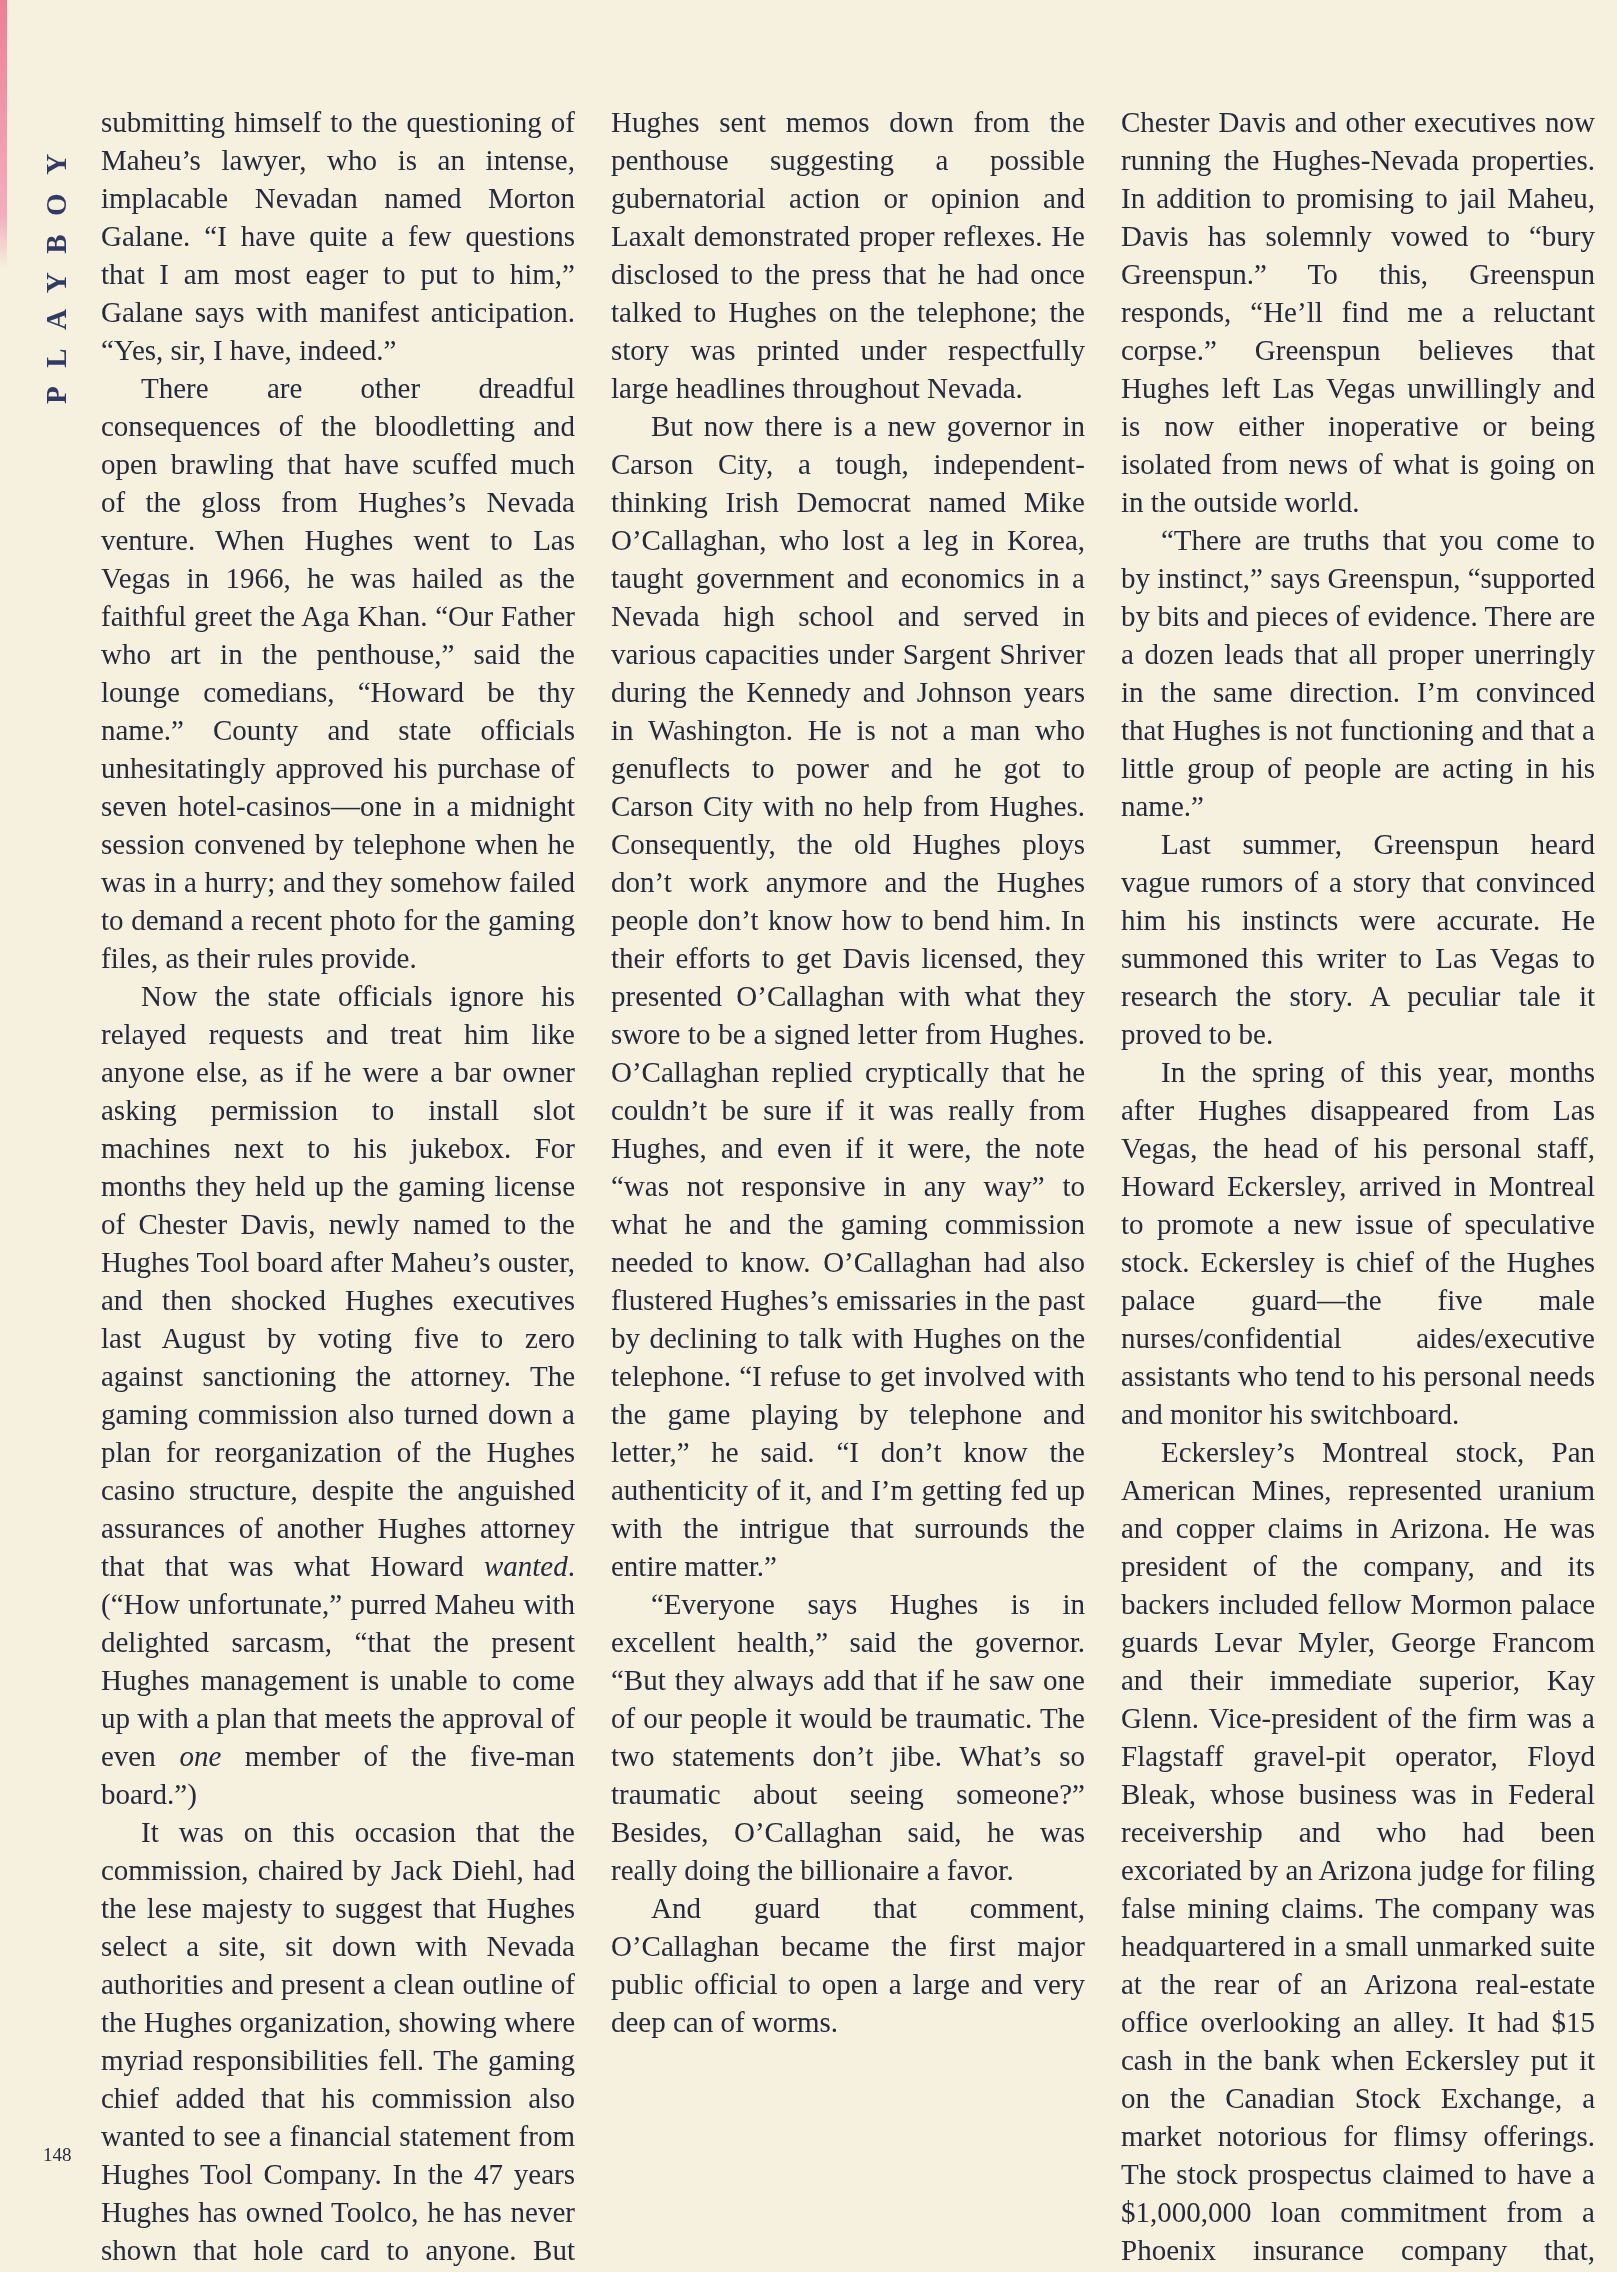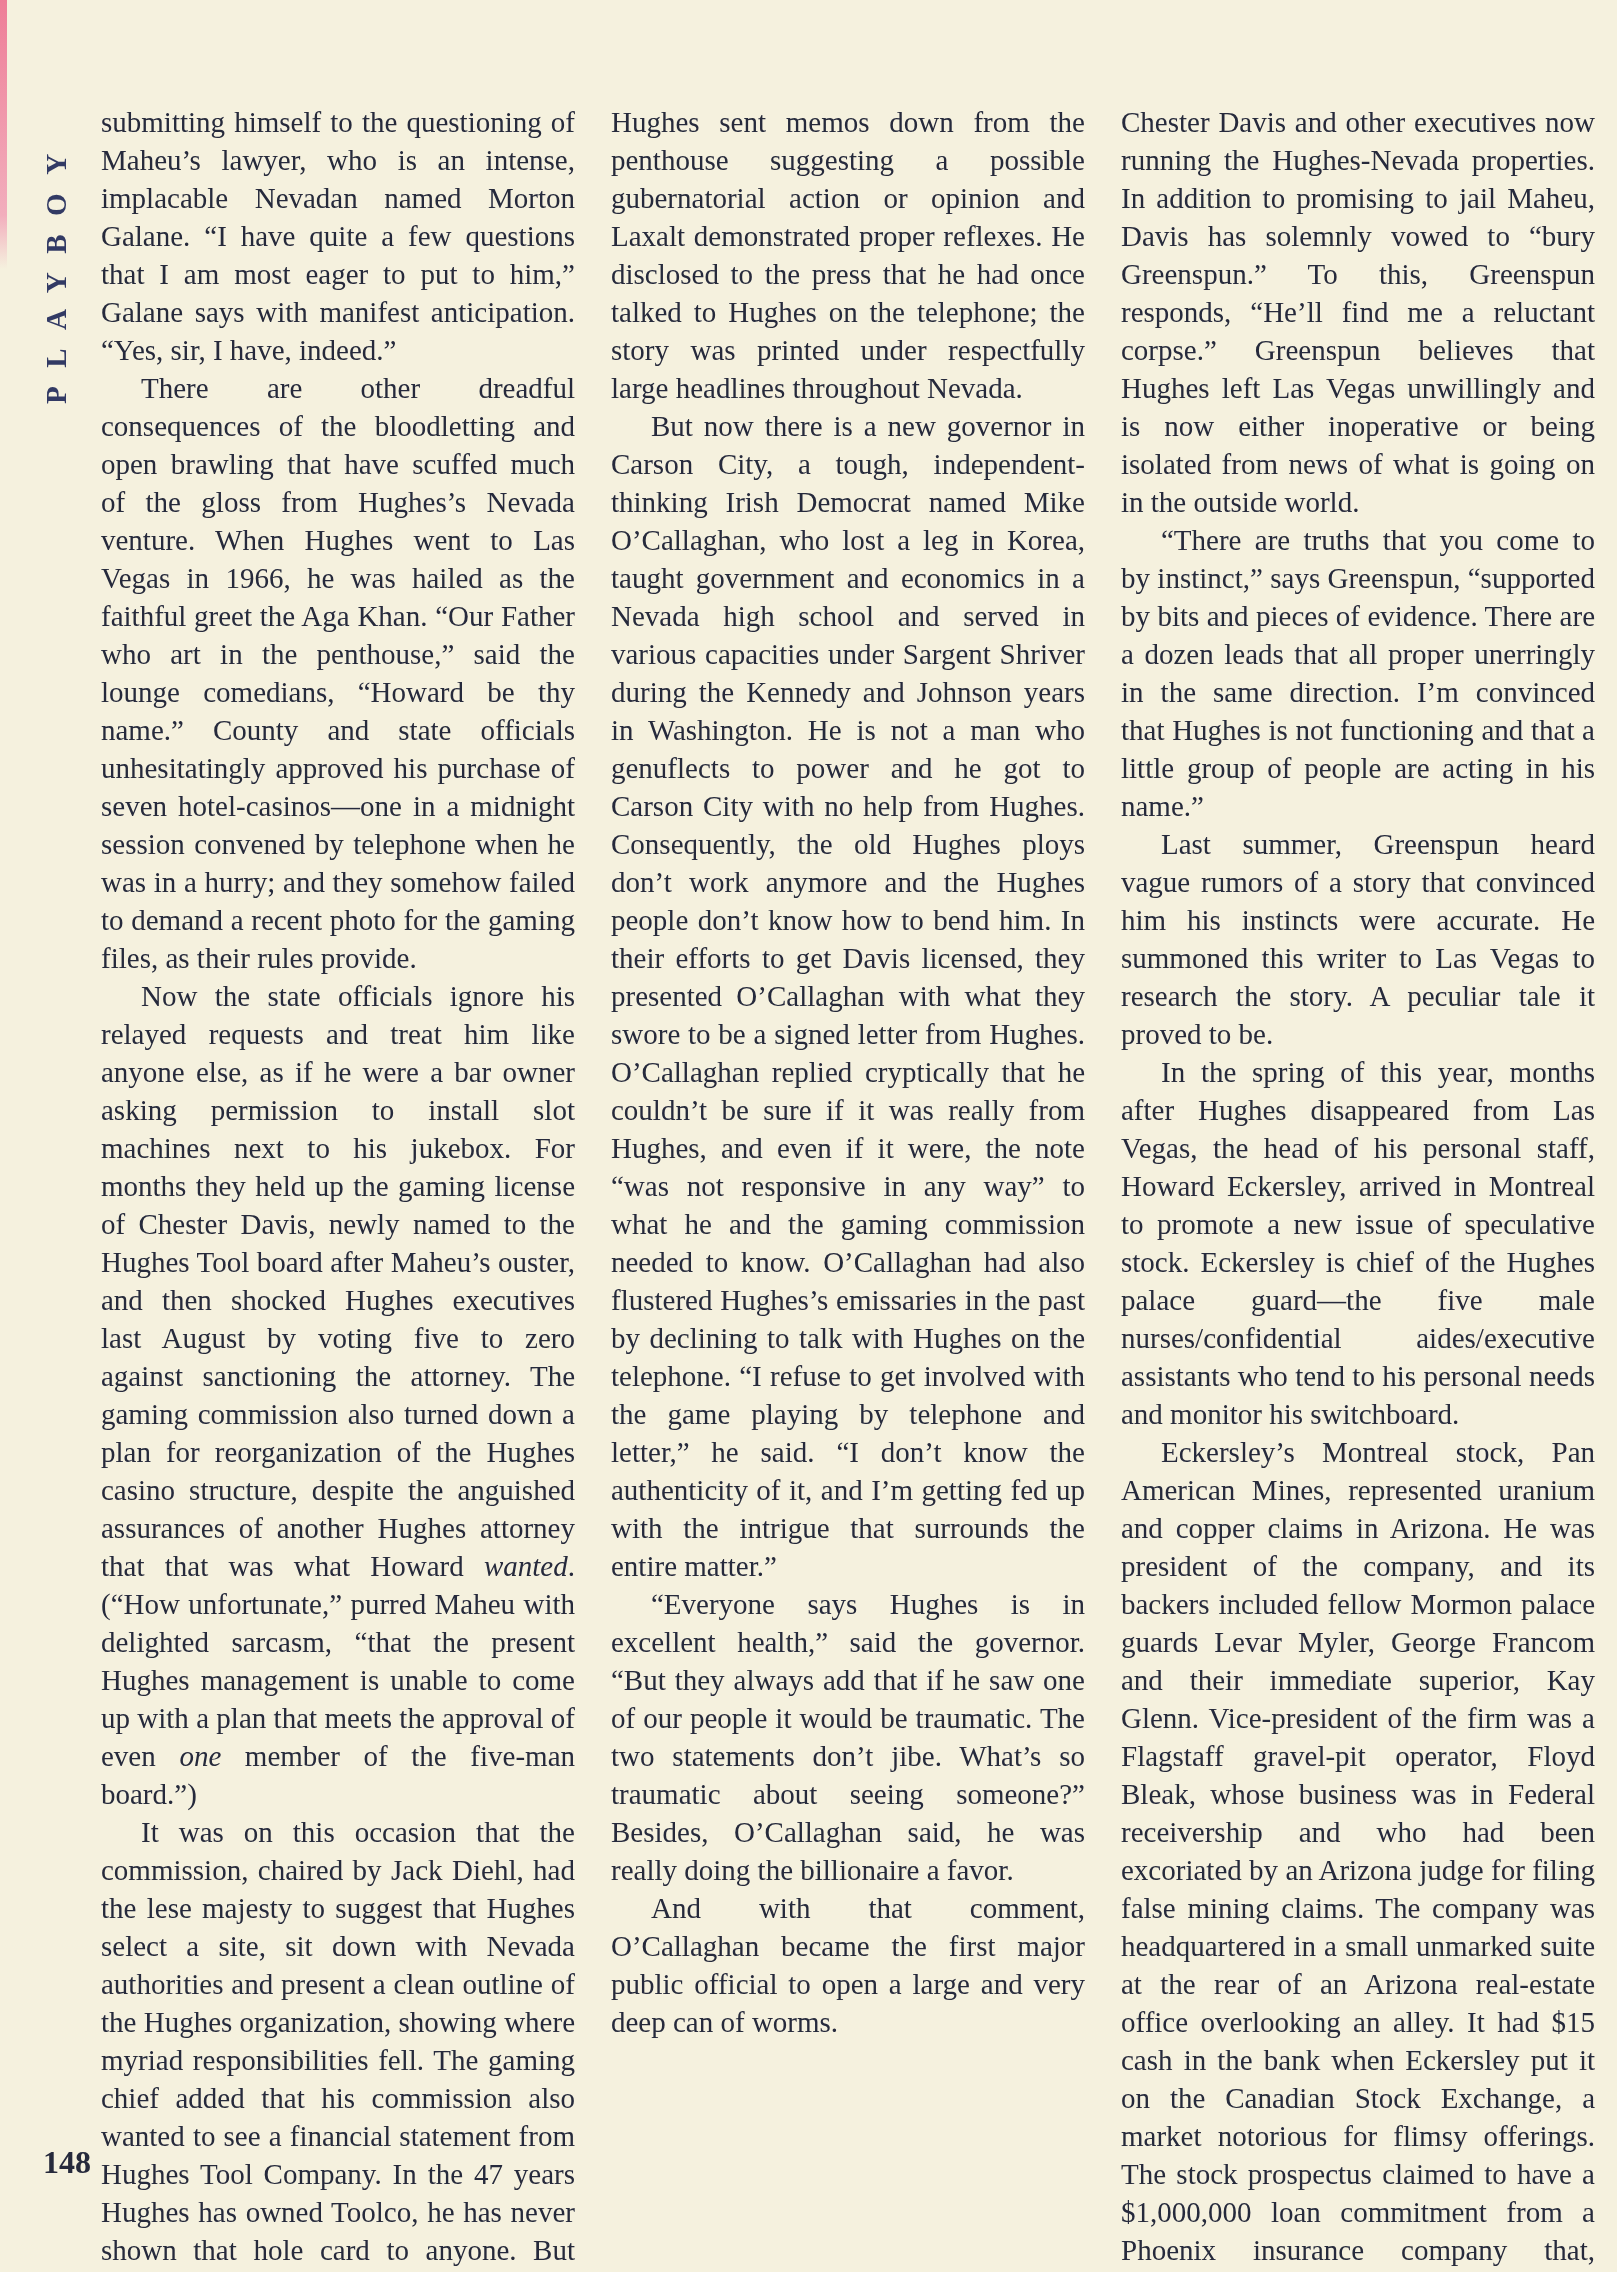--- a/index.html
+++ b/index.html
@@ -35,21 +35,21 @@
     width:474px;
     color:var(--ink);
     font-size:29px;line-height:38px;
     text-align:justify;
     text-justify:inter-word;
   }
   .column p{margin:0;}
   .column p.indent{text-indent:40px;}
   .page-number{
     position:absolute;left:43px;top:2144px;
-    font-size:32px;color:var(--ink);font-weight:bold;
+    font-size:19px;color:var(--ink);
   }
   i{}
 </style>
 </head>
 <body>
 
 <div class="scan-artifact"></div>
 
 <div class="brand-vertical">PLAYBOY</div>
 
@@ -57,21 +57,21 @@
   <div class="column">
       <p class=""><span>submitting himself to the questioning of Maheu’s lawyer, who is an intense, implacable Nevadan named Morton Galane. “I have quite a few questions that I am most eager to put to him,” Galane says with manifest anticipation. “Yes, sir, I have, indeed.”</span></p>
       <p class="indent"><span>There are other dreadful consequences of the bloodletting and open brawling that have scuffed much of the gloss from Hughes’s Nevada venture. When Hughes went to Las Vegas in 1966, he was hailed as the faithful greet the Aga Khan. “Our Father who art in the penthouse,” said the lounge comedians, “Howard be thy name.” County and state officials unhesitatingly approved his purchase of seven hotel-casinos—one in a midnight session convened by telephone when he was in a hurry; and they somehow failed to demand a recent photo for the gaming files, as their rules provide.</span></p>
       <p class="indent"><span>Now the state officials ignore his relayed requests and treat him like anyone else, as if he were a bar owner asking permission to install slot machines next to his jukebox. For months they held up the gaming license of Chester Davis, newly named to the Hughes Tool board after Maheu’s ouster, and then shocked Hughes executives last August by voting five to zero against sanctioning the attorney. The gaming commission also turned down a plan for reorganization of the Hughes casino structure, despite the anguished assurances of another Hughes attorney that that was what Howard </span><i>wanted</i><span>. (“How unfortunate,” purred Maheu with delighted sarcasm, “that the present Hughes management is unable to come up with a plan that meets the approval of even </span><i>one</i><span> member of the five-man board.”)</span></p>
       <p class="indent"><span>It was on this occasion that the commission, chaired by Jack Diehl, had the lese majesty to suggest that Hughes select a site, sit down with Nevada authorities and present a clean outline of the Hughes organization, showing where myriad responsibilities fell. The gaming chief added that his commission also wanted to see a financial statement from Hughes Tool Company. In the 47 years Hughes has owned Toolco, he has never shown that hole card to anyone. But early last September, as a possible indication that Nevada’s newly assertive mood might be having an effect, a statement </span></p>
     </div>
   <div class="column">
       <p class=""><span>Hughes sent memos down from the penthouse suggesting a possible gubernatorial action or opinion and Laxalt demonstrated proper reflexes. He disclosed to the press that he had once talked to Hughes on the telephone; the story was printed under respectfully large headlines throughout Nevada.</span></p>
       <p class="indent"><span>But now there is a new governor in Carson City, a tough, independent-thinking Irish Democrat named Mike O’Callaghan, who lost a leg in Korea, taught government and economics in a Nevada high school and served in various capacities under Sargent Shriver during the Kennedy and Johnson years in Washington. He is not a man who genuflects to power and he got to Carson City with no help from Hughes. Consequently, the old Hughes ploys don’t work anymore and the Hughes people don’t know how to bend him. In their efforts to get Davis licensed, they presented O’Callaghan with what they swore to be a signed letter from Hughes. O’Callaghan replied cryptically that he couldn’t be sure if it was really from Hughes, and even if it were, the note “was not responsive in any way” to what he and the gaming commission needed to know. O’Callaghan had also flustered Hughes’s emissaries in the past by declining to talk with Hughes on the telephone. “I refuse to get involved with the game playing by telephone and letter,” he said. “I don’t know the authenticity of it, and I’m getting fed up with the intrigue that surrounds the entire matter.”</span></p>
       <p class="indent"><span>“Everyone says Hughes is in excellent health,” said the governor. “But they always add that if he saw one of our people it would be traumatic. The two statements don’t jibe. What’s so traumatic about seeing someone?” Besides, O’Callaghan said, he was really doing the billionaire a favor.</span></p>
-      <p class="indent"><span>And with that comment, O’Callaghan became the first major public official to open a large and very deep can of worms.</span></p>
+      <p class="indent"><span>And guard that comment, O’Callaghan became the first major public official to open a large and very deep can of worms.</span></p>
     </div>
   <div class="column">
       <p class=""><span>Chester Davis and other executives now running the Hughes-Nevada properties. In addition to promising to jail Maheu, Davis has solemnly vowed to “bury Greenspun.” To this, Greenspun responds, “He’ll find me a reluctant corpse.” Greenspun believes that Hughes left Las Vegas unwillingly and is now either inoperative or being isolated from news of what is going on in the outside world.</span></p>
       <p class="indent"><span>“There are truths that you come to by instinct,” says Greenspun, “supported by bits and pieces of evidence. There are a dozen leads that all proper unerringly in the same direction. I’m convinced that Hughes is not functioning and that a little group of people are acting in his name.”</span></p>
       <p class="indent"><span>Last summer, Greenspun heard vague rumors of a story that convinced him his instincts were accurate. He summoned this writer to Las Vegas to research the story. A peculiar tale it proved to be.</span></p>
       <p class="indent"><span>In the spring of this year, months after Hughes disappeared from Las Vegas, the head of his personal staff, Howard Eckersley, arrived in Montreal to promote a new issue of speculative stock. Eckersley is chief of the Hughes palace guard—the five male nurses/confidential aides/executive assistants who tend to his personal needs and monitor his switchboard.</span></p>
       <p class="indent"><span>Eckersley’s Montreal stock, Pan American Mines, represented uranium and copper claims in Arizona. He was president of the company, and its backers included fellow Mormon palace guards Levar Myler, George Francom and their immediate superior, Kay Glenn. Vice-president of the firm was a Flagstaff gravel-pit operator, Floyd Bleak, whose business was in Federal receivership and who had been excoriated by an Arizona judge for filing false mining claims. The company was headquartered in a small unmarked suite at the rear of an Arizona real-estate office overlooking an alley. It had $15 cash in the bank when Eckersley put it on the Canadian Stock Exchange, a market notorious for flimsy offerings. The stock prospectus claimed to have a $1,000,000 loan commitment from a Phoenix insurance company that, investigation showed, had a net worth of only $197,000.</span></p>
     </div>
 </div>
 

